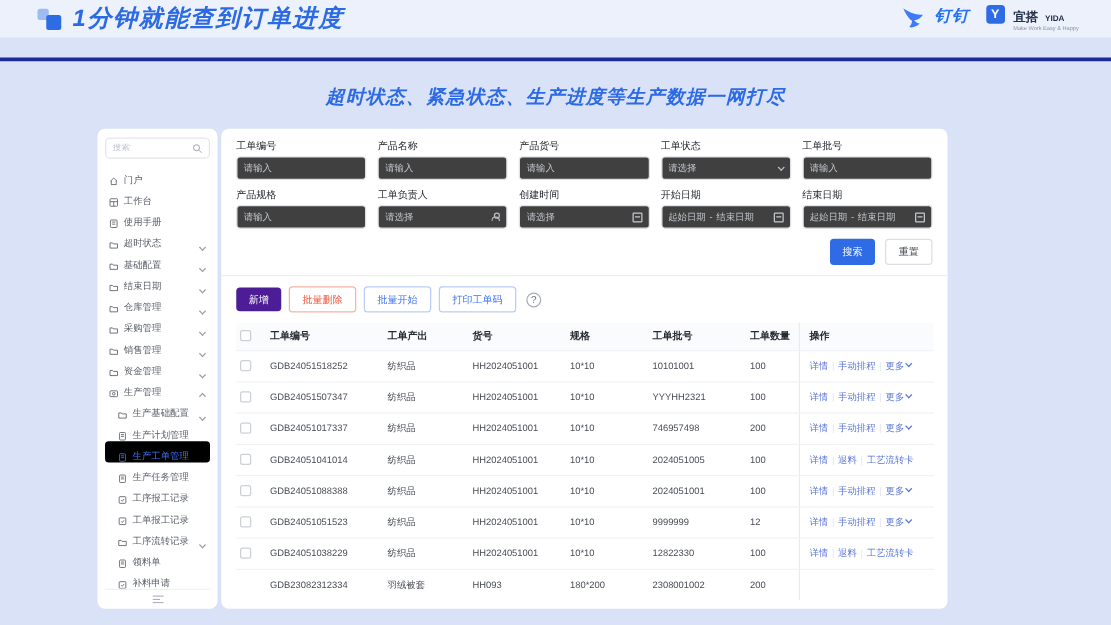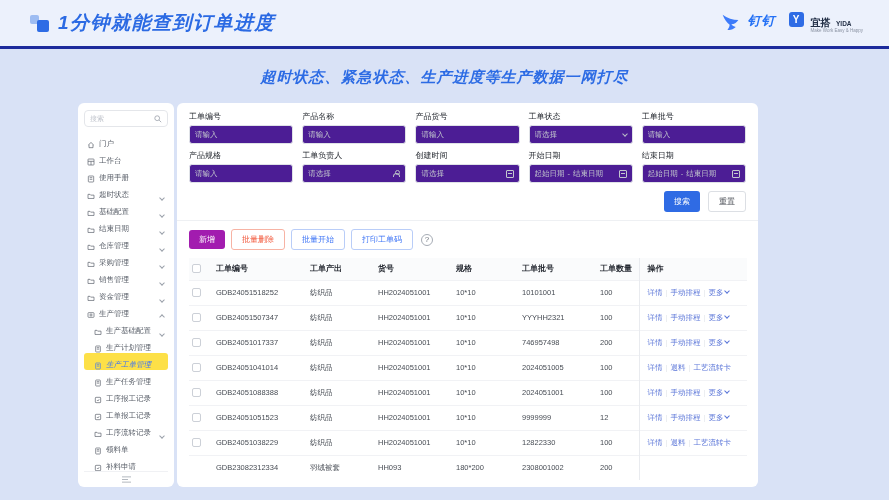--- a/index.html
+++ b/index.html
@@ -1,19 +1,19 @@
 <!DOCTYPE html>
 <html><head>
 <meta charset="utf-8">
 <style>
   *{margin:0;padding:0;box-sizing:border-box;}
   html,body{width:889px;height:500px;}
   body{position:relative;overflow:hidden;background:#d9e2f6;font-family:"Liberation Sans",sans-serif;}
   
-  .topbar{position:absolute;top:0;left:0;right:0;height:46px;background:#ecf1fc;display:flex;align-items:center;justify-content:space-between;padding:0 26px 0 30px;}
+  .topbar{position:absolute;top:0;left:0;right:0;height:30px;background:#ecf1fc;display:flex;align-items:center;justify-content:space-between;padding:0 26px 0 30px;}
   .title-wrap{display:flex;align-items:center;gap:9px;}
   .title-icon{position:relative;width:19px;height:17px;flex:none;}
   .title-icon .sq1{position:absolute;left:0;top:0;width:9px;height:9px;background:#9dbcf2;border-radius:2px;}
   .title-icon .sq2{position:absolute;right:0;bottom:0;width:12px;height:12px;background:#2e6ce5;border-radius:2px;}
   .page-title{font-size:19px;font-style:italic;font-weight:800;color:#2b6ae3;letter-spacing:1.5px;white-space:nowrap;}
   .logos{display:flex;align-items:flex-start;gap:7px;}
   .dt-wing svg{display:block;width:21px;height:21px;}
   .dt-name{font-size:13px;font-weight:800;color:#2471f5;font-style:italic;letter-spacing:1px;}
   .yida-badge{width:15px;height:15px;border-radius:3px;background:#2e6ce5;color:#fff;font-size:10px;font-weight:800;display:flex;align-items:center;justify-content:center;margin-left:6px;}
   .yida-txt{line-height:1.1;}
@@ -26,47 +26,47 @@
   .content{position:absolute;left:78px;top:103px;width:680px;height:384px;display:flex;gap:3px;}
   
   .sidebar{width:96px;flex:none;background:#fff;border-radius:6px;display:flex;flex-direction:column;padding:7px 6px 0;overflow:hidden;}
   .search-box{height:17px;border:1px solid #e4e6ea;border-radius:4px;display:flex;align-items:center;padding:0 5px;margin-bottom:5px;flex:none;}
   .search-box input{border:none;outline:none;width:100%;font-size:7px;color:#555;background:transparent;font-family:"Liberation Sans",sans-serif;}
   .search-box input::placeholder{color:#c0c4cc;}
   .search-box svg{flex:none;}
   .menu{flex:1;display:flex;flex-direction:column;overflow:hidden;}
   .side-item{height:17px;flex:none;display:flex;align-items:flex-end;gap:4px;font-size:7.5px;color:#565c66;padding:0 3px;border-radius:3px;cursor:pointer;white-space:nowrap;}
   .side-item.sub{padding-left:10px;}
-  .side-item.active{background:#fde047;color:#3d74f5;font-style:italic;}
+  .side-item.active{background:#000000;color:#3d74f5;}
   .side-item .mi{display:flex;flex:none;}
   .side-item svg{width:8px;height:8px;display:block;}
   .chev{margin-left:auto;width:4px;height:4px;border-right:1px solid #9aa0aa;border-bottom:1px solid #9aa0aa;transform:rotate(45deg);flex:none;margin-right:1px;}
   .chev.up{transform:rotate(-135deg);margin-top:3px;}
   .collapse-bar{flex:none;height:16px;border-top:1px solid #f0f1f4;display:flex;align-items:center;justify-content:center;}
   
   .main{flex:1;background:#fff;border-radius:6px;padding:8px 12px 12px;overflow:hidden;}
   .filters{display:grid;grid-template-columns:repeat(5,1fr);column-gap:9px;row-gap:6px;}
   .flabel{font-size:8px;color:#23272e;margin-bottom:3px;}
-  .finput{height:19px;border:1px solid #dfe2e7;border-radius:3px;background:#4c1d95;display:flex;align-items:center;padding:0 5px;font-size:7.5px;color:#c2c6cd;gap:3px;}
+  .finput{height:19px;border:1px solid #dfe2e7;border-radius:3px;background:#404040;display:flex;align-items:center;padding:0 5px;font-size:7.5px;color:#c2c6cd;gap:3px;}
   .ph{color:#c2c6cd;white-space:nowrap;overflow:hidden;}
   .finput .tail{margin-left:auto;display:flex;align-items:center;flex:none;}
   .sel-chev{width:4px;height:4px;border-right:1px solid #b9bec7;border-bottom:1px solid #b9bec7;transform:rotate(45deg);margin-bottom:2px;}
   .cal{width:8px;height:8px;border:1px solid #c3c7ce;border-radius:1px;position:relative;}
   .cal:before{content:"";position:absolute;left:1px;right:1px;top:2px;border-top:1px solid #c3c7ce;}
   .person{width:7px;height:7px;position:relative;}
   .person:before{content:"";position:absolute;left:2px;top:0;width:3px;height:3px;border:1px solid #b9bec7;border-radius:50%;}
   .person:after{content:"";position:absolute;left:0;bottom:0;width:5px;height:3px;border:1px solid #b9bec7;border-bottom:none;border-radius:4px 4px 0 0;}
   .dash{color:#c2c6cd;}
   .filter-actions{display:flex;justify-content:flex-end;gap:8px;margin:8px 0 8px;}
   .btn{font-size:8px;border-radius:3px;padding:4px 10px;cursor:pointer;border:none;font-family:"Liberation Sans",sans-serif;white-space:nowrap;}
   .btn-search{background:#2f6be4;color:#fff;}
   .btn-reset{background:#fff;border:1px solid #dcdfe4;color:#42464e;}
   .sep-line{border-top:1px solid #eef0f3;margin:0 -12px;}
   .toolbar{display:flex;align-items:center;gap:6px;margin:8px 0 8px;}
-  .btn-primary{background:#a21caf;color:#fff;}
+  .btn-primary{background:#4c1d95;color:#fff;}
   .btn-danger{background:#fff;border:1px solid #f7b3a4;color:#f2573a;}
   .btn-outline{background:#fff;border:1px solid #b9cdf8;color:#3d74f6;}
   .help{width:12px;height:12px;border:1px solid #a6acb5;border-radius:50%;color:#6f757e;font-size:8px;display:flex;align-items:center;justify-content:center;margin-left:2px;cursor:pointer;}
   
   table{width:100%;border-collapse:collapse;table-layout:fixed;}
   thead th{font-size:8px;color:#272b33;font-weight:700;text-align:left;height:22px;background:#fafbfc;padding:0 3px;white-space:nowrap;overflow:hidden;}
   tbody td{font-size:7.5px;color:#474c54;height:25px;border-top:1px solid #f1f2f5;padding:0 3px;white-space:nowrap;overflow:hidden;}
   .col-act{border-left:1px solid #e9ebef;padding-left:8px;}
   .cb{display:inline-block;width:9px;height:9px;border:1px solid #ccd0d7;border-radius:2px;background:#fff;vertical-align:middle;cursor:pointer;}
   .link{color:#5a75d8;cursor:pointer;}

